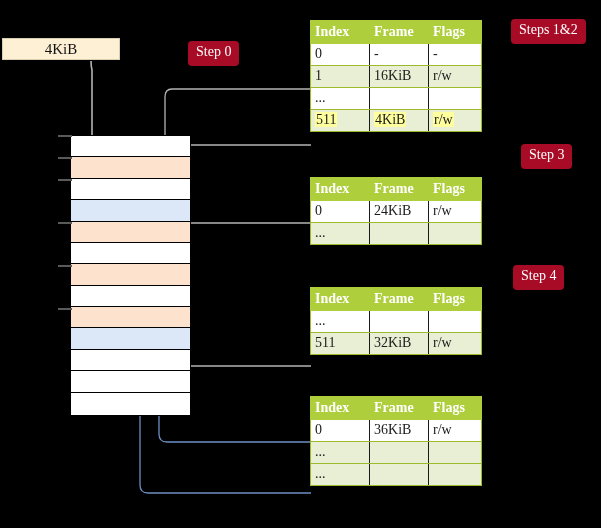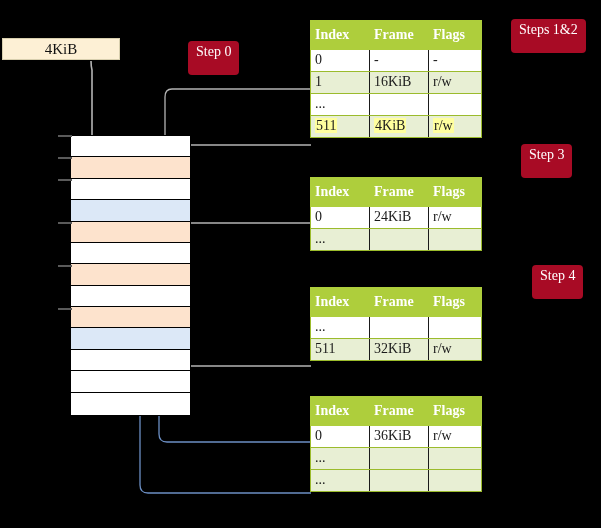--- a/index.html
+++ b/index.html
@@ -46,21 +46,21 @@
 
   
   .stepbadge {
     position: absolute;
     box-sizing: border-box;
     background: #a80b25;
     color: #ffffff;
     font-size: 14px;
     line-height: 17px;
     border-radius: 4px;
-    padding: 2px 8px 15px 8px;
+    padding: 2px 8px 6px 8px;
     white-space: nowrap;
     box-shadow: 0 1px 1px rgba(0,0,0,0.5);
   }
 
   
   #memcol {
     position: absolute;
     box-sizing: border-box;
     border: 1.5px solid #000000;
     background: #ffffff;
@@ -99,21 +99,21 @@
     height: 21px;
     box-sizing: border-box;
     overflow: hidden;
     white-space: nowrap;
   }
   .ptable th {
     background: #aece3c;
     color: #ffffff;
     font-weight: bold;
     border-color: #aece3c;
-    height: 29px;
+    height: 23px;
   }
   .ptable td { border-right-color: #1a1a1a; }
   .ptable td:last-child { border-right-color: #9bbb2c; }
   .ptable tr.alt td { background: #e8efd4; }
   .ptable td.hl > span {
     background: #ffff9e;
     padding: 0 1px;
   }
   .col-index { width: 58px; }
   .col-frame { width: 58px; }
@@ -155,21 +155,21 @@
 
   <div class="stepbadge" style="left:188px; top:41px;">
     <span>Step 0</span>
   </div>
   <div class="stepbadge" style="left:511px; top:19px;">
     <span>Steps 1&amp;2</span>
   </div>
   <div class="stepbadge" style="left:521px; top:144px;">
     <span>Step 3</span>
   </div>
-  <div class="stepbadge" style="left:532px; top:265px;">
+  <div class="stepbadge" style="left:513px; top:265px;">
     <span>Step 4</span>
   </div>
 
   <div id="memcol" style="left:70px; top:135px; width:121px; height:281px;">
       <div class="memrow m-white" style="height: 21.3846px;"></div>
       <div class="memrow m-orange" style="height: 21.3846px;"></div>
       <div class="memrow m-white" style="height: 21.3846px;"></div>
       <div class="memrow m-blue" style="height: 21.3846px;"></div>
       <div class="memrow m-orange" style="height: 21.3846px;"></div>
       <div class="memrow m-white" style="height: 21.3846px;"></div>

